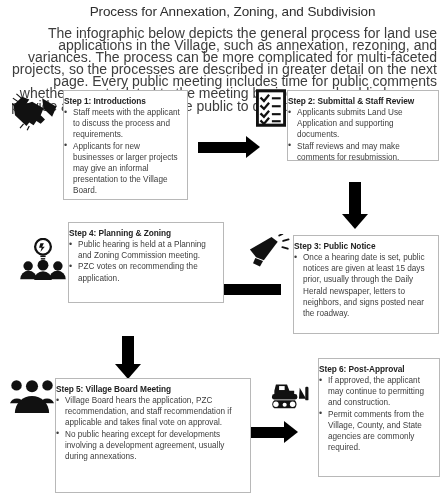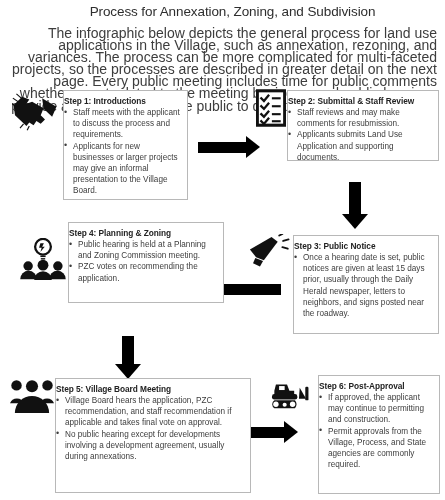--- a/index.html
+++ b/index.html
@@ -67,21 +67,21 @@
     font-size: 9px;
     color: #3d3d3d;
   }
 
   
   #box1 { left: 63px;  top: 90px;  width: 125px; height: 110px; }
   #box2 { left: 287px; top: 90px;  width: 152px; height: 71px;  }
   #box3 { left: 293px; top: 235px; width: 146px; height: 99px;  }
   #box4 { left: 68px;  top: 222px; width: 156px; height: 81px;  }
   #box5 { left: 55px;  top: 378px; width: 196px; height: 115px; }
-  #box6 { left: 318px; top: 375px; width: 122px; height: 119px; }
+  #box6 { left: 318px; top: 358px; width: 122px; height: 119px; }
   .arrow-shaft-h {
     position: absolute;
     background: #000;
   }
   .arrow-head-r {
     position: absolute;
     width: 0; height: 0;
     border-top: 11px solid transparent;
     border-bottom: 11px solid transparent;
     border-left: 14px solid #000;
@@ -258,22 +258,22 @@
     <div class="step-title">Step 1: Introductions</div>
     <ul class="bullets">
       <li>Staff meets with the applicant to discuss the process and requirements.</li>
       <li>Applicants for new businesses or larger projects may give an informal presentation to the Village Board.</li>
     </ul>
   </div>
 
   <div class="step-box" id="box2">
     <div class="step-title">Step 2: Submittal &amp; Staff Review</div>
     <ul class="bullets">
+      <li>Applicants submits Land Use Application and supporting documents.</li>
       <li>Staff reviews and may make comments for resubmission.</li>
-      <li>Applicants submits Land Use Application and supporting documents.</li>
     </ul>
   </div>
 
   <div class="step-box" id="box3">
     <div class="step-title">Step 3: Public Notice</div>
     <ul class="bullets">
       <li>Once a hearing date is set, public notices are given at least 15 days prior, usually through the Daily Herald newspaper, letters to neighbors, and signs posted near the roadway.</li>
     </ul>
   </div>
 
@@ -290,17 +290,17 @@
     <ul class="bullets">
       <li>Village Board hears the application, PZC recommendation, and staff recommendation if applicable and takes final vote on approval.</li>
       <li>No public hearing except for developments involving a development agreement, usually during annexations.</li>
     </ul>
   </div>
 
   <div class="step-box" id="box6">
     <div class="step-title">Step 6: Post-Approval</div>
     <ul class="bullets">
       <li>If approved, the applicant may continue to permitting and construction.</li>
-      <li>Permit approvals from the Village, Process, and State agencies are commonly required.</li>
+      <li>Permit comments from the Village, County, and State agencies are commonly required.</li>
     </ul>
   </div>
 
 </div>
 
 </body></html>

